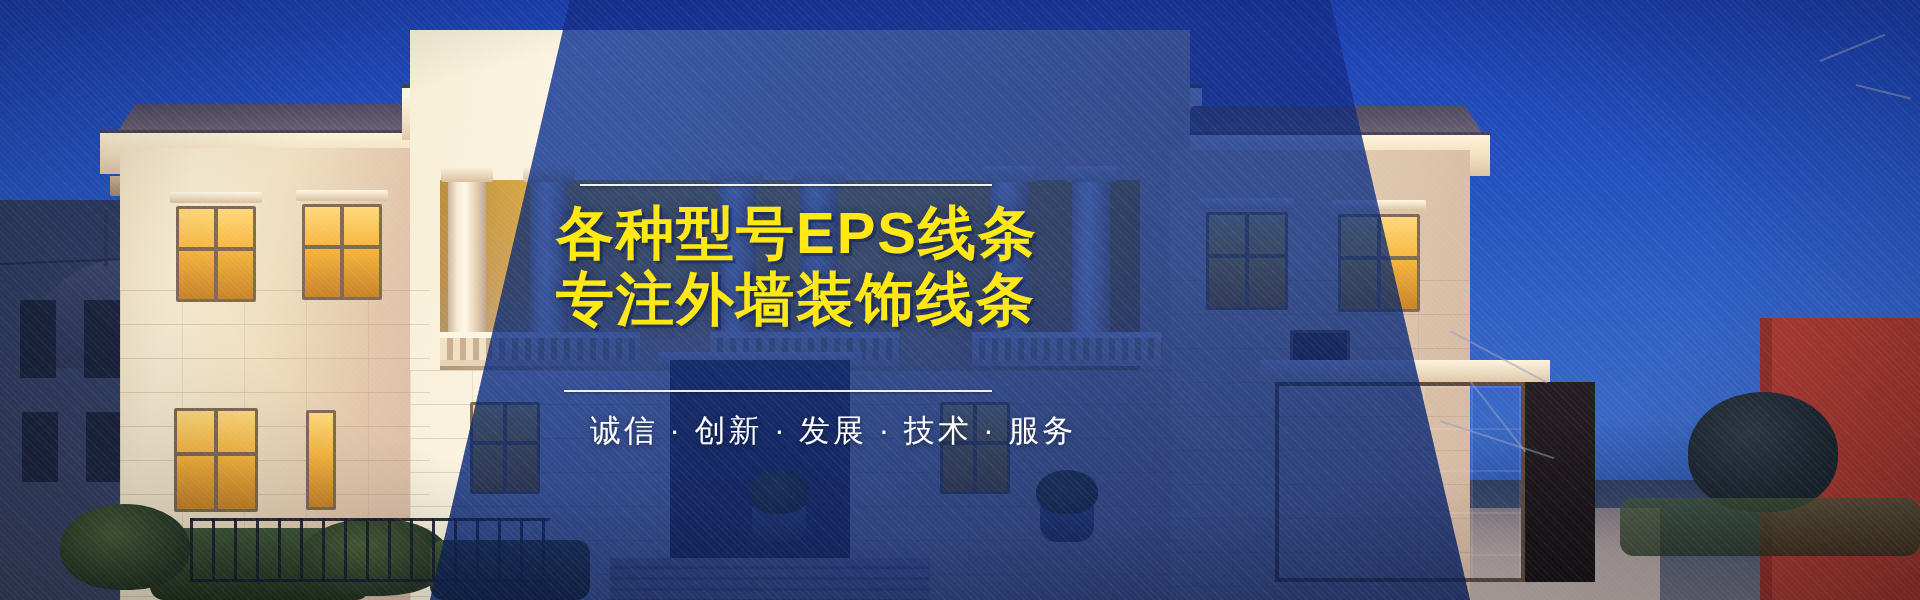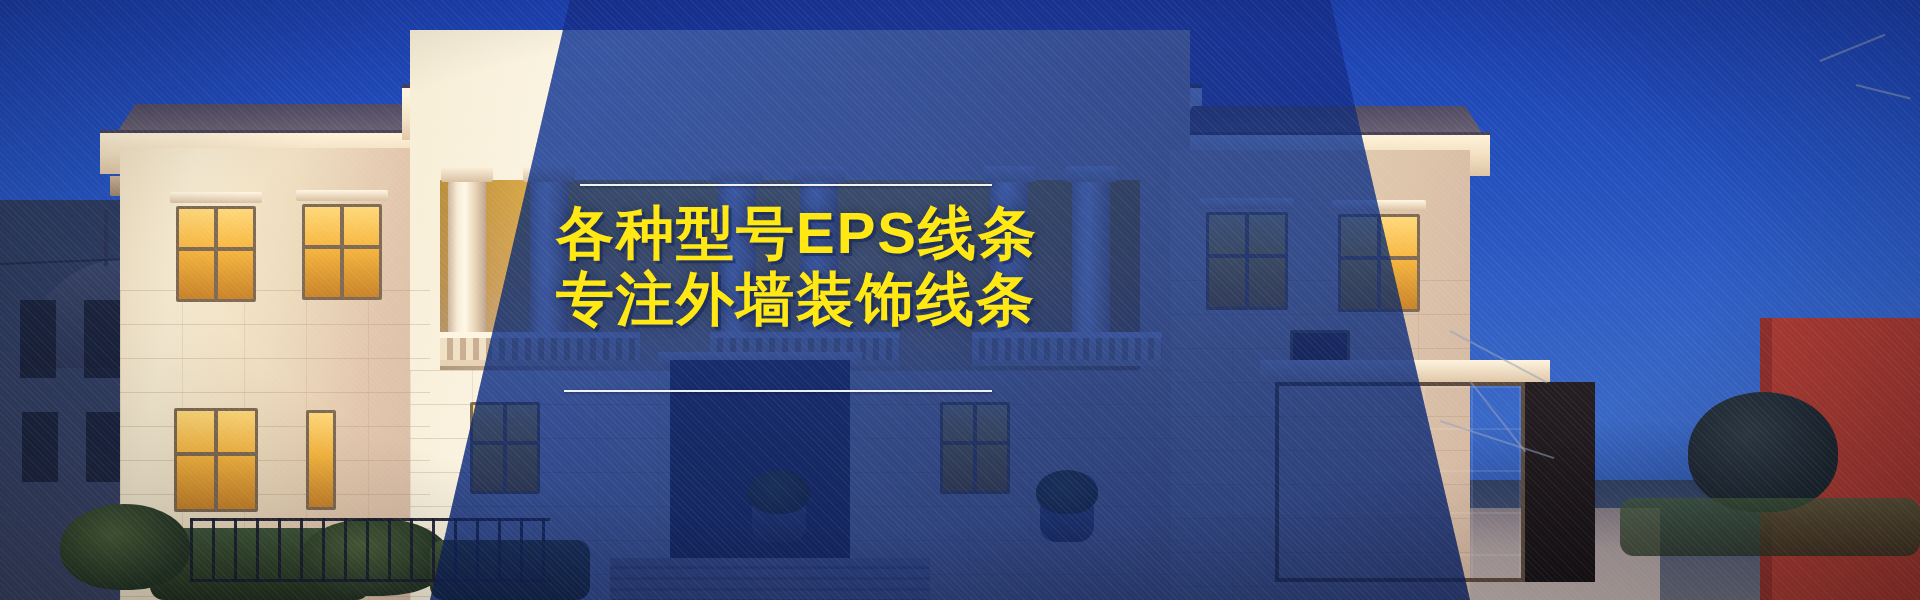--- a/index.html
+++ b/index.html
@@ -427,15 +427,16 @@
   <div class="overlay-tint"></div>
 
   <div class="hatch"></div>
   <div class="vignette"></div>
 
   <div class="content">
     <div class="rule rule-top"></div>
     <div class="headline l1">各种型号EPS线条</div>
     <div class="headline l2">专注外墙装饰线条</div>
     <div class="rule rule-bot"></div>
+    <div class="tagline">诚信 · 创新 · 发展 · 技术 · 服务</div>
   </div>
 
 </div>
 
 </body></html>

